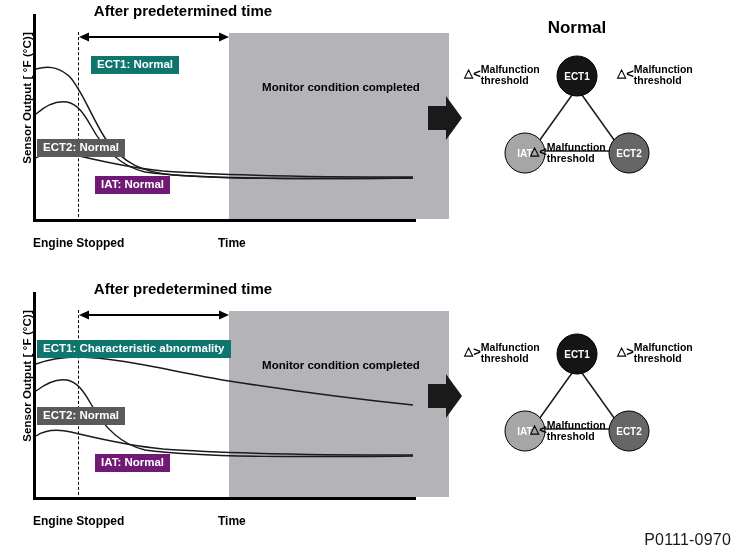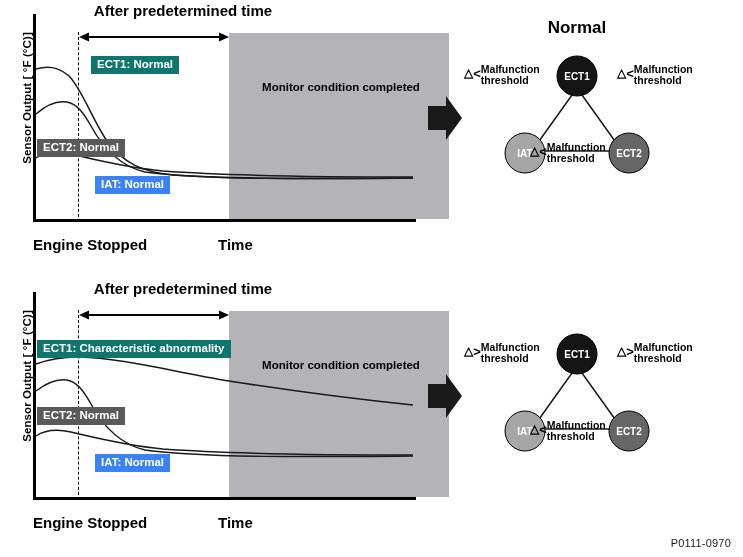--- a/index.html
+++ b/index.html
@@ -128,25 +128,25 @@
     position: absolute;
     font-size: 11.5px;
     font-weight: bold;
     color: #ffffff;
     padding: 2px 6px 3px 6px;
     white-space: nowrap;
     line-height: 13px;
   }
   .tag-ect1 { background: #0f766e; }
   .tag-ect2 { background: #5a5a5a; }
-  .tag-iat  { background: #3b82f6; }
+  .tag-iat  { background: #701a75; }
 
   .x-tick-label {
     position: absolute;
-    font-size: 15px;
+    font-size: 12px;
     font-weight: bold;
     white-space: nowrap;
   }
   .lbl-engine-stopped { left: 0px;   top: 222px; }
   .lbl-time           { left: 185px; top: 222px; }
 
   
   .big-arrow {
     position: absolute;
     left: 428px;
@@ -215,21 +215,21 @@
 
   .th-left   { left: 2px;   top: 56px; }
   .th-right  { left: 155px; top: 56px; }
   .th-bottom { left: 68px;  top: 134px; }
 
   
   .footer-code {
     position: absolute;
     right: 12px;
     bottom: 8px;
-    font-size: 11px;
+    font-size: 16px;
     font-weight: normal;
     color: #1a1a1a;
     letter-spacing: 0.2px;
   }
 </style>
 </head>
 <body>
 
 <div class="panel" id="panel-normal">
 

